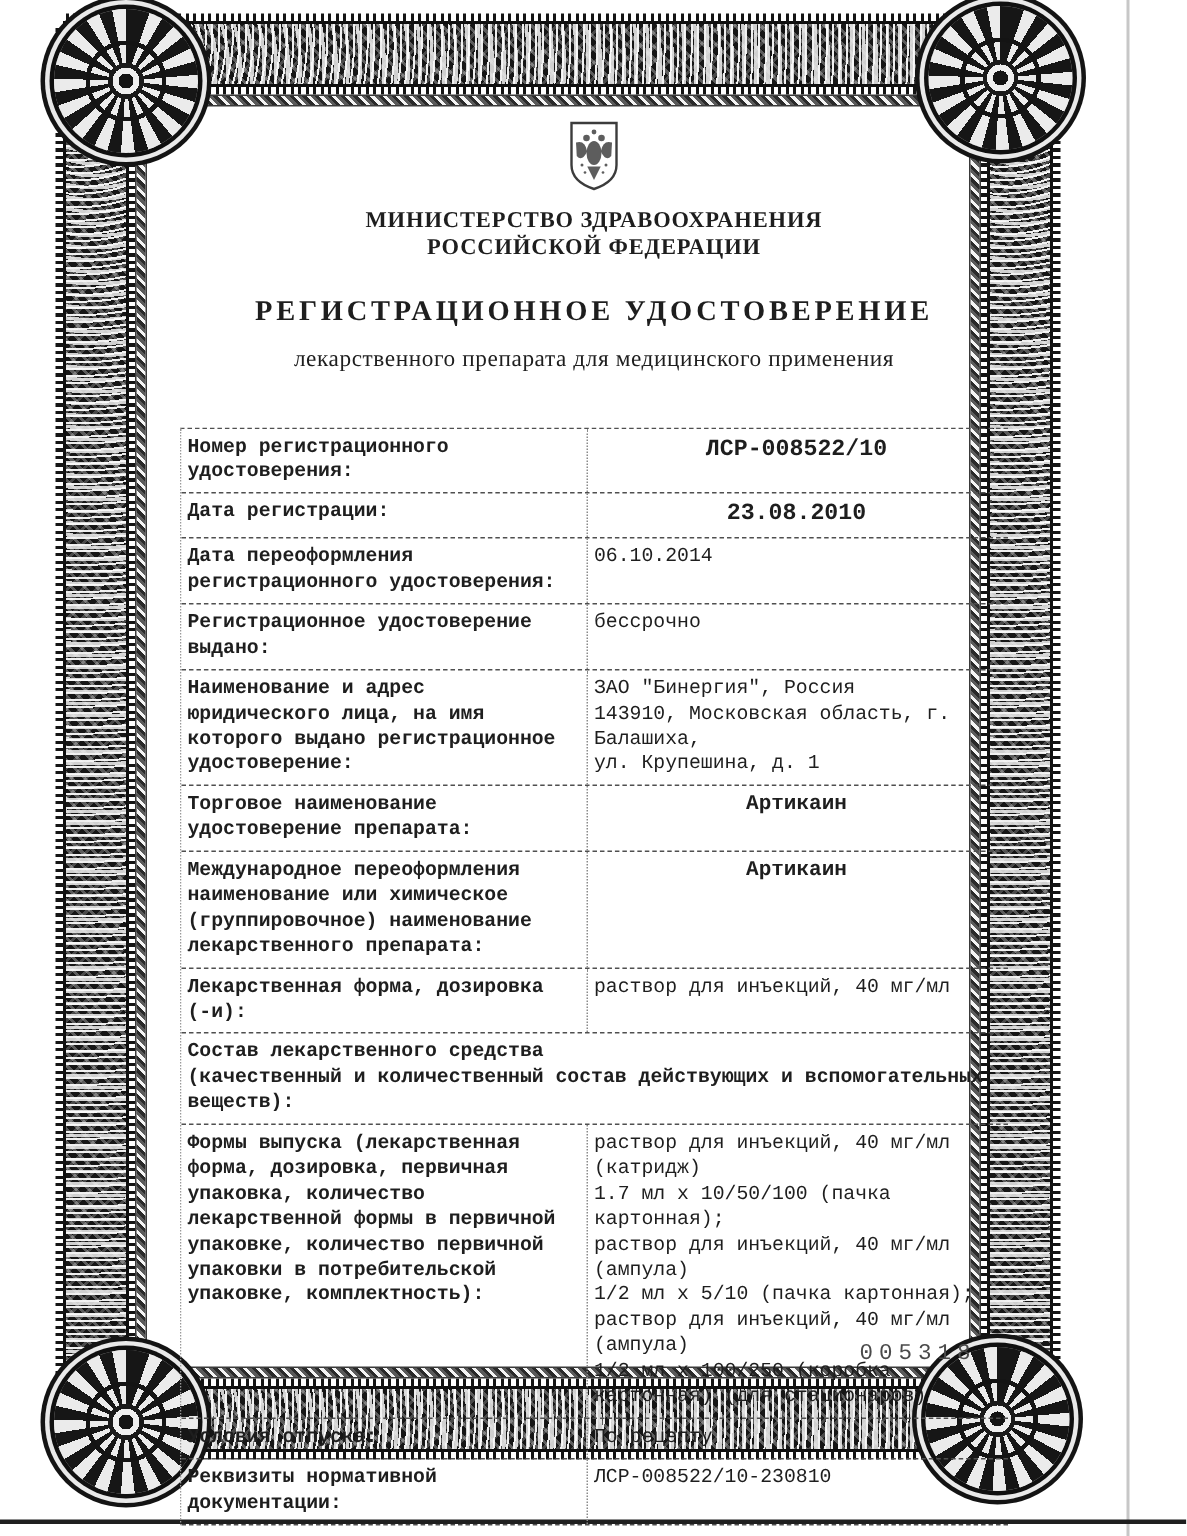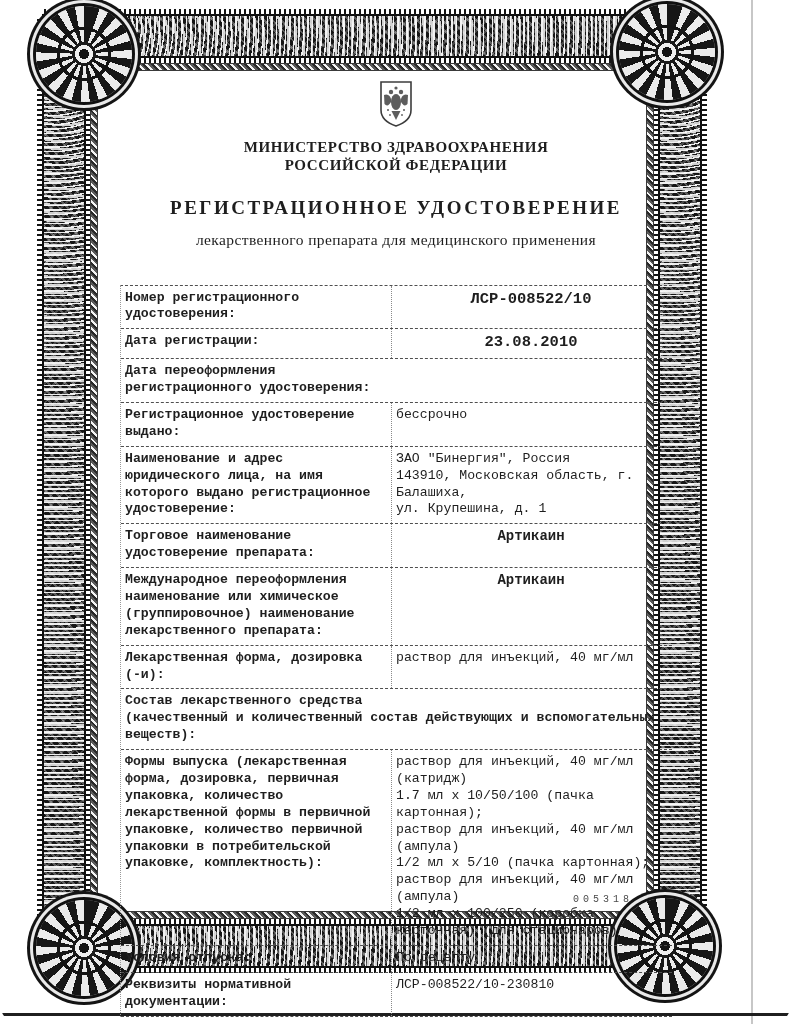--- a/index.html
+++ b/index.html
@@ -1,18 +1,18 @@
 <!DOCTYPE html>
 <html><head>
 <meta charset="utf-8">
 <style>
   html,body{margin:0;padding:0;background:#ffffff;}
   .page{
     position:relative;width:791px;height:1024px;background:#ffffff;overflow:hidden;
-    font-family:"Liberation Serif","DejaVu Serif",serif;color:#1e1e1e;border-radius:20px;
+    font-family:"Liberation Serif","DejaVu Serif",serif;color:#1e1e1e;
   }
   
   .band{
     position:absolute;background-color:#161616;
     background-image:
       repeating-radial-gradient(circle at 7px 9px, rgba(250,250,250,.95) 0 1.3px, rgba(250,250,250,0) 1.3px 4.5px),
       repeating-radial-gradient(circle at 19px 28px, rgba(240,240,240,.85) 0 2.2px, rgba(240,240,240,0) 2.2px 8px),
       repeating-linear-gradient(45deg, rgba(255,255,255,.30) 0 2px, rgba(255,255,255,0) 2px 6px),
       repeating-linear-gradient(135deg, rgba(255,255,255,.22) 0 2px, rgba(255,255,255,0) 2px 7px);
     border:2px solid #0e0e0e;box-sizing:border-box;
@@ -57,21 +57,21 @@
   .cell{padding:4px 6px 5px 4px;font-size:13.2px;line-height:1.28;box-sizing:border-box;}
   .cell.label{width:49%;font-weight:bold;}
   .cell.value{width:51%;border-left:1px dotted #8a8a8a;white-space:pre-line;}
   .cell.full{width:100%;white-space:pre-line;}
   .cell.full.head{font-weight:bold;}
   .v-center-big{text-align:center;font-weight:bold;font-size:15.5px;}
   .v-center{text-align:center;font-weight:bold;font-size:14px;}
   .serial{
     position:absolute;left:573px;top:894px;
     font-family:"Liberation Mono","DejaVu Sans Mono",monospace;
-    font-size:10px;letter-spacing:4px;color:#4a4a4a;
+    font-size:15px;letter-spacing:4px;color:#4a4a4a;
   }
 </style>
 </head>
 <body>
 
 <div class="page">
 
   <div>
     <div class="band h top" style="left:42px;top:14px;width:660px;height:44px;"></div>
     <div class="band h bottom" style="left:42px;top:924px;width:660px;height:44px;"></div>
@@ -130,20 +130,21 @@
         <div class="cell value v-center-big">ЛСР-008522/10</div>
       </div>
 
       <div class="row">
         <div class="cell label">Дата регистрации:</div>
         <div class="cell value v-center-big">23.08.2010</div>
       </div>
 
       <div class="row">
         <div class="cell label">Дата переоформления регистрационного удостоверения:</div>
+        <div class="cell value">06.10.2014</div>
       </div>
 
       <div class="row">
         <div class="cell label">Регистрационное удостоверение выдано:</div>
         <div class="cell value">бессрочно</div>
       </div>
 
       <div class="row">
         <div class="cell label">Наименование и адрес юридического лица, на имя которого выдано регистрационное удостоверение:</div>
         <div class="cell value">ЗАО "Бинергия", Россия

